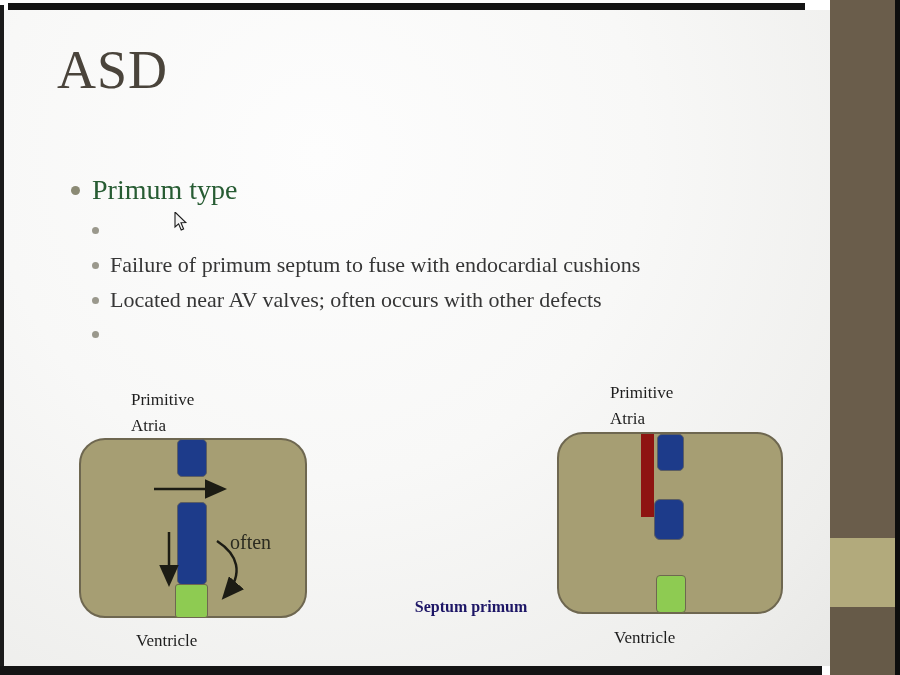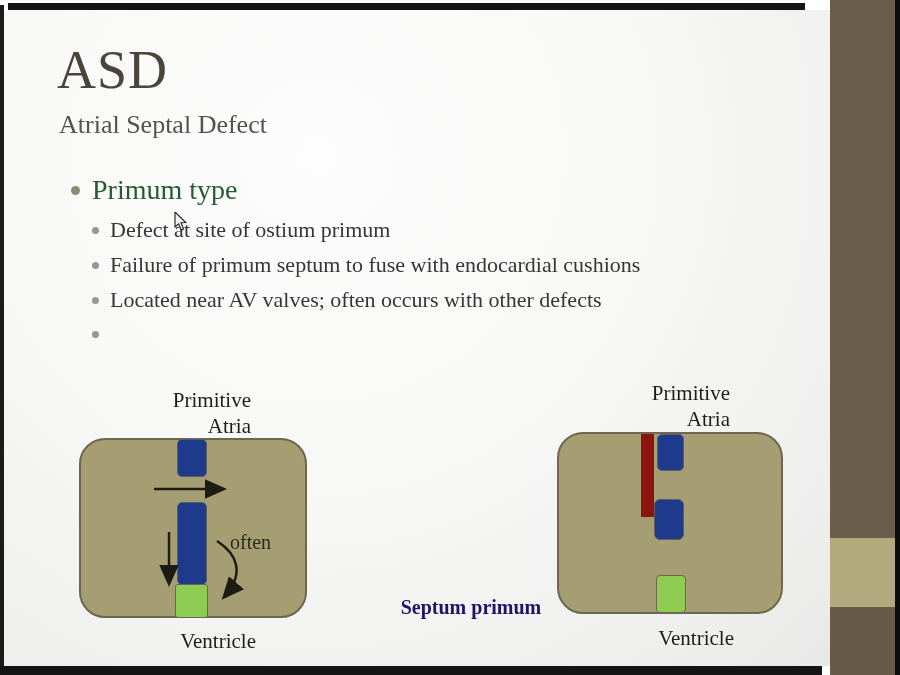--- a/index.html
+++ b/index.html
@@ -32,21 +32,21 @@
   .dot-s1{left:88px;top:217px;}
   .dot-s2{left:88px;top:252px;}
   .dot-s3{left:88px;top:287px;}
   .dot-s4{left:88px;top:321px;}
   .dot-sub{width:7px;height:7px;background:#9a988c;}
   .bullet-main{position:absolute;left:88px;top:164px;font-size:28px;font-weight:normal;color:#275c33;}
   .sub{position:absolute;left:106px;font-size:22px;color:#363636;white-space:nowrap;}
   .sub1{top:207px;} .sub2{top:242px;text-align:right;} .sub3{top:277px;} .sub4{top:311px;}
 
   
-  .diag-label{position:absolute;text-align:right;font-size:21px;line-height:26px;color:#1d1d1d;}
+  .diag-label{position:absolute;text-align:left;font-size:17px;line-height:26px;color:#1d1d1d;}
   .atria-box{position:absolute;background:#a69e73;border:2px solid #6e6750;border-radius:26px;box-sizing:border-box;}
   .blue{position:absolute;background:#1d3b8a;border:1px solid #5c5e62;border-radius:5px;box-sizing:border-box;}
   .green{position:absolute;background:#8ecb52;border:1px solid #6e6750;box-sizing:border-box;}
   .red{position:absolute;background:#8e1411;}
 
   
   .l-toplabel{left:127px;top:377px;width:120px;}
   .l-box{left:75px;top:428px;width:228px;height:180px;}
   .l-blue-top{left:173px;top:429px;width:30px;height:38px;}
   .l-blue-mid{left:173px;top:492px;width:30px;height:83px;}
@@ -59,41 +59,39 @@
   .r-toplabel{left:606px;top:370px;width:120px;}
   .r-box{left:553px;top:422px;width:226px;height:182px;}
   .r-red{left:637px;top:424px;width:13px;height:83px;}
   .r-blue-top{left:653px;top:424px;width:27px;height:37px;}
   .r-blue-mid{left:650px;top:489px;width:30px;height:41px;border-radius:6px;}
   .r-green{left:652px;top:565px;width:30px;height:38px;border-radius:4px;}
   .r-bottomlabel{left:610px;top:615px;width:120px;}
 
   
   .legend{position:absolute;left:347px;top:585px;width:240px;text-align:center;}
-  .legend .line1{font-size:20px;font-weight:bold;color:#1d1666;line-height:24px;}
+  .legend .line1{font-size:16px;font-weight:bold;color:#1d1666;line-height:24px;}
   .legend .line2{font-size:20px;font-weight:bold;color:#22ab4d;line-height:24px;}
 
   
   .cursor{position:absolute;left:170px;top:202px;width:14px;height:20px;}
 </style>
 </head>
 <body>
 
 <div class="stage">
 
   <div class="slide">
 
     <div class="title">ASD</div>
-    <div class="subtitle">Atrial Septal Defect</div>
 
     <span class="dot dot-l1"></span>
     <div class="bullet-main">Primum type</div>
 
     <span class="dot dot-sub dot-s1"></span>
-    <div class="sub sub1">Defect at site of ostium primum</div>
     <span class="dot dot-sub dot-s2"></span>
     <div class="sub sub2">Failure of primum septum to fuse with endocardial cushions</div>
     <span class="dot dot-sub dot-s3"></span>
     <div class="sub sub3">Located near AV valves; often occurs with other defects</div>
     <span class="dot dot-sub dot-s4"></span>
 
     <div class="diag-label l-toplabel">
       <div>Primitive</div>
       <div>Atria</div>
     </div>

